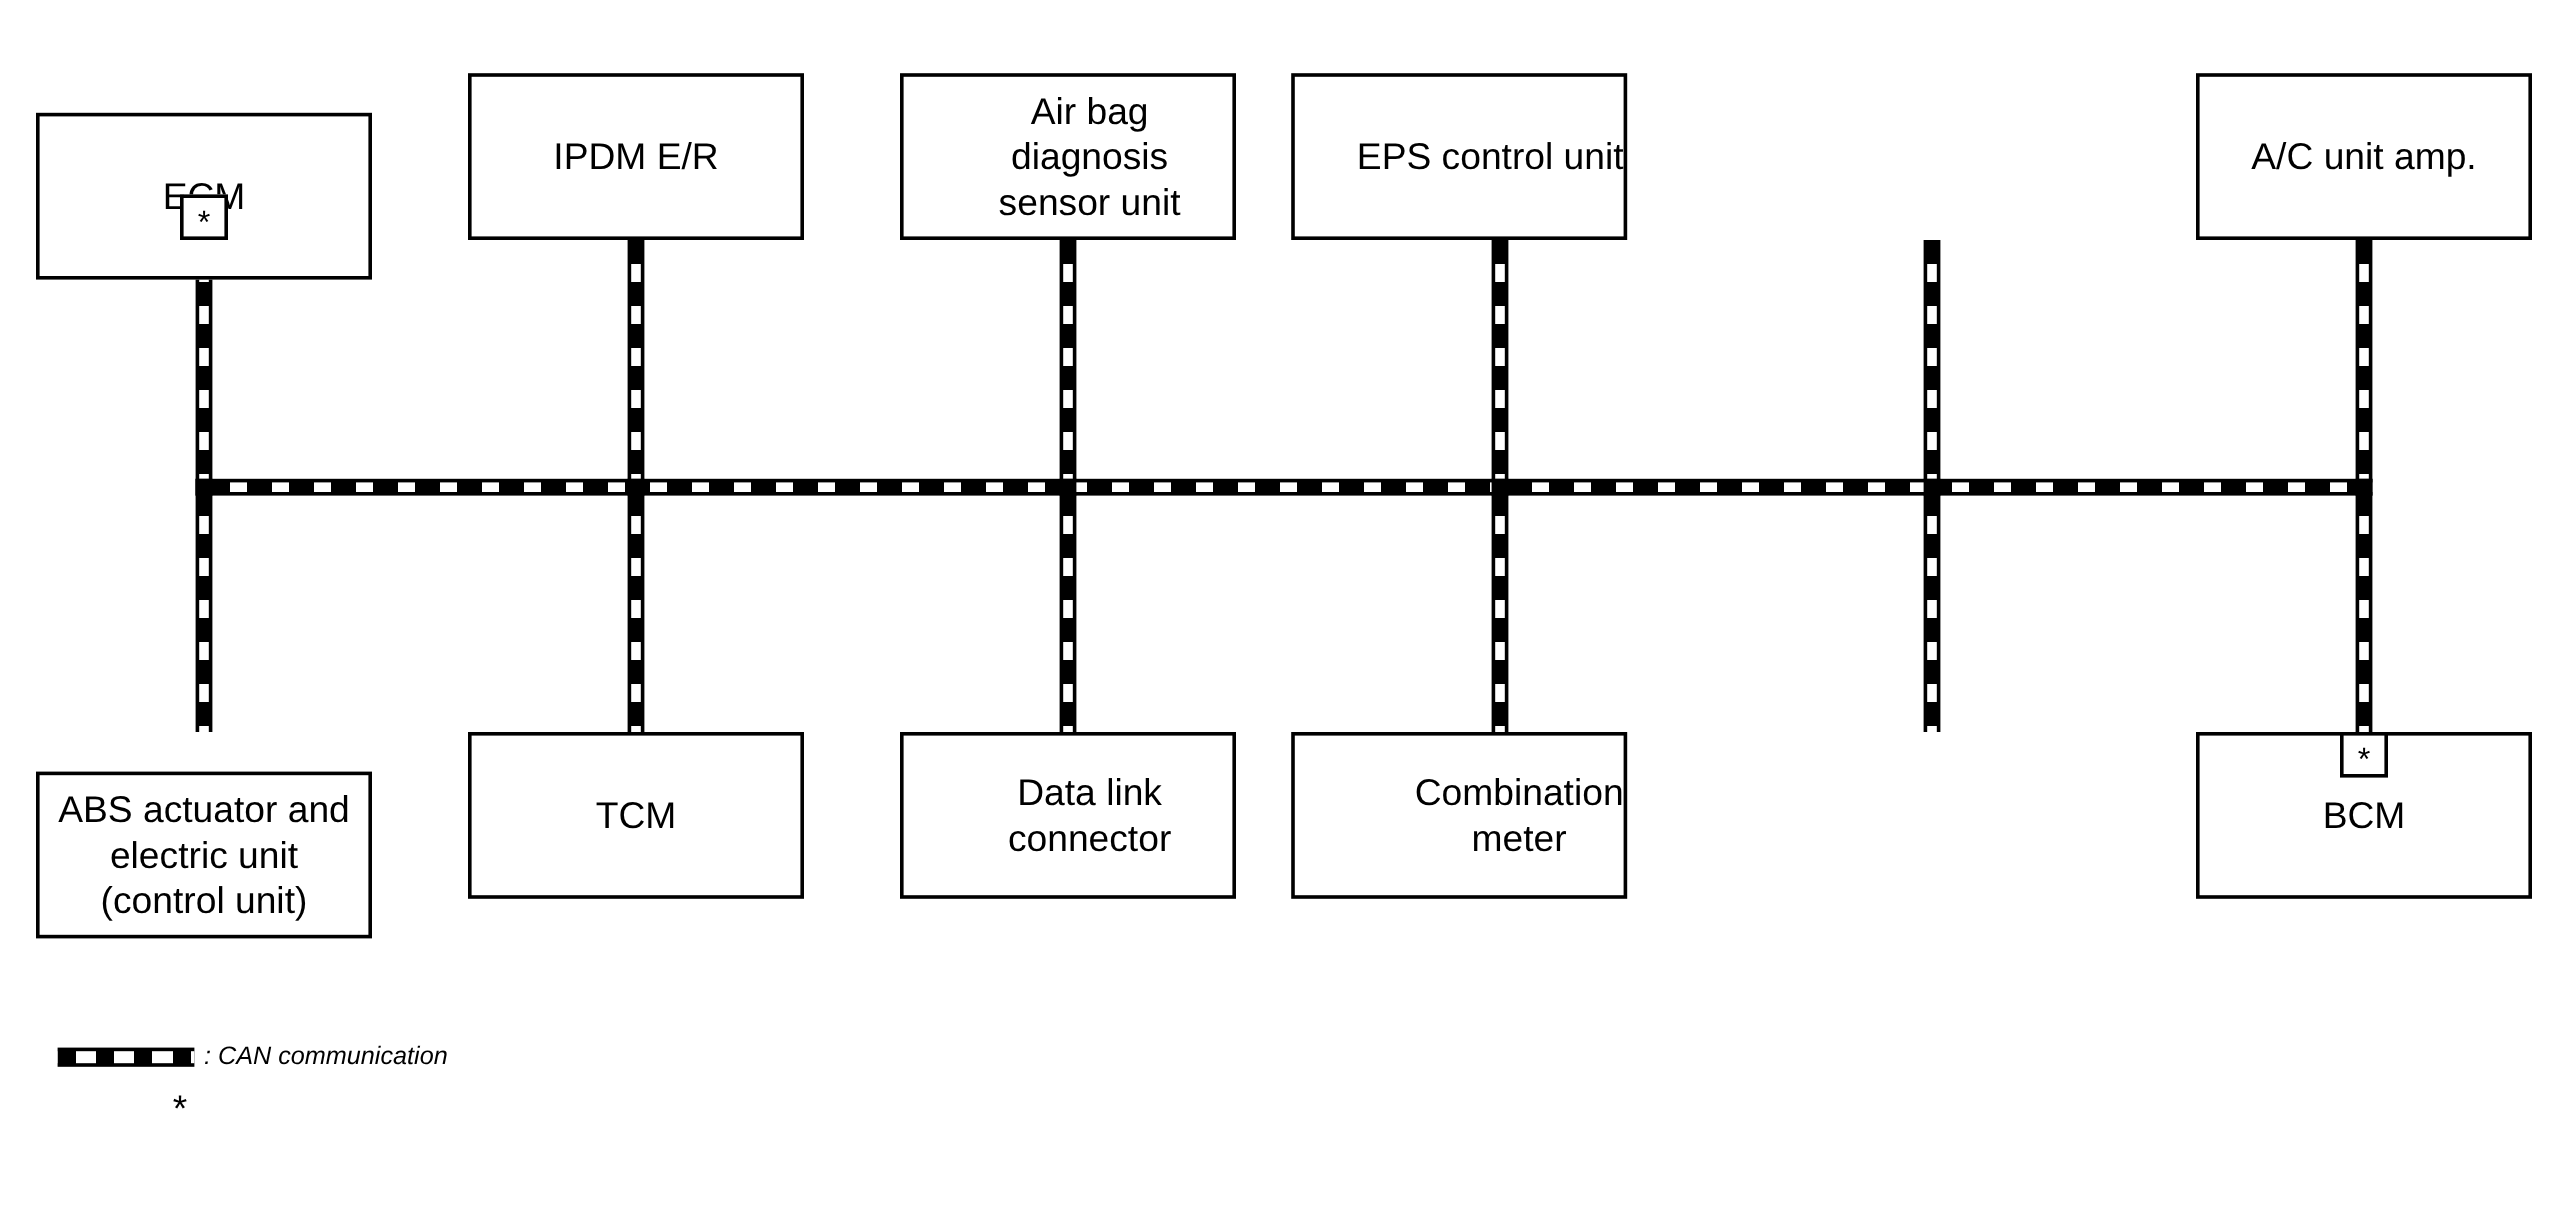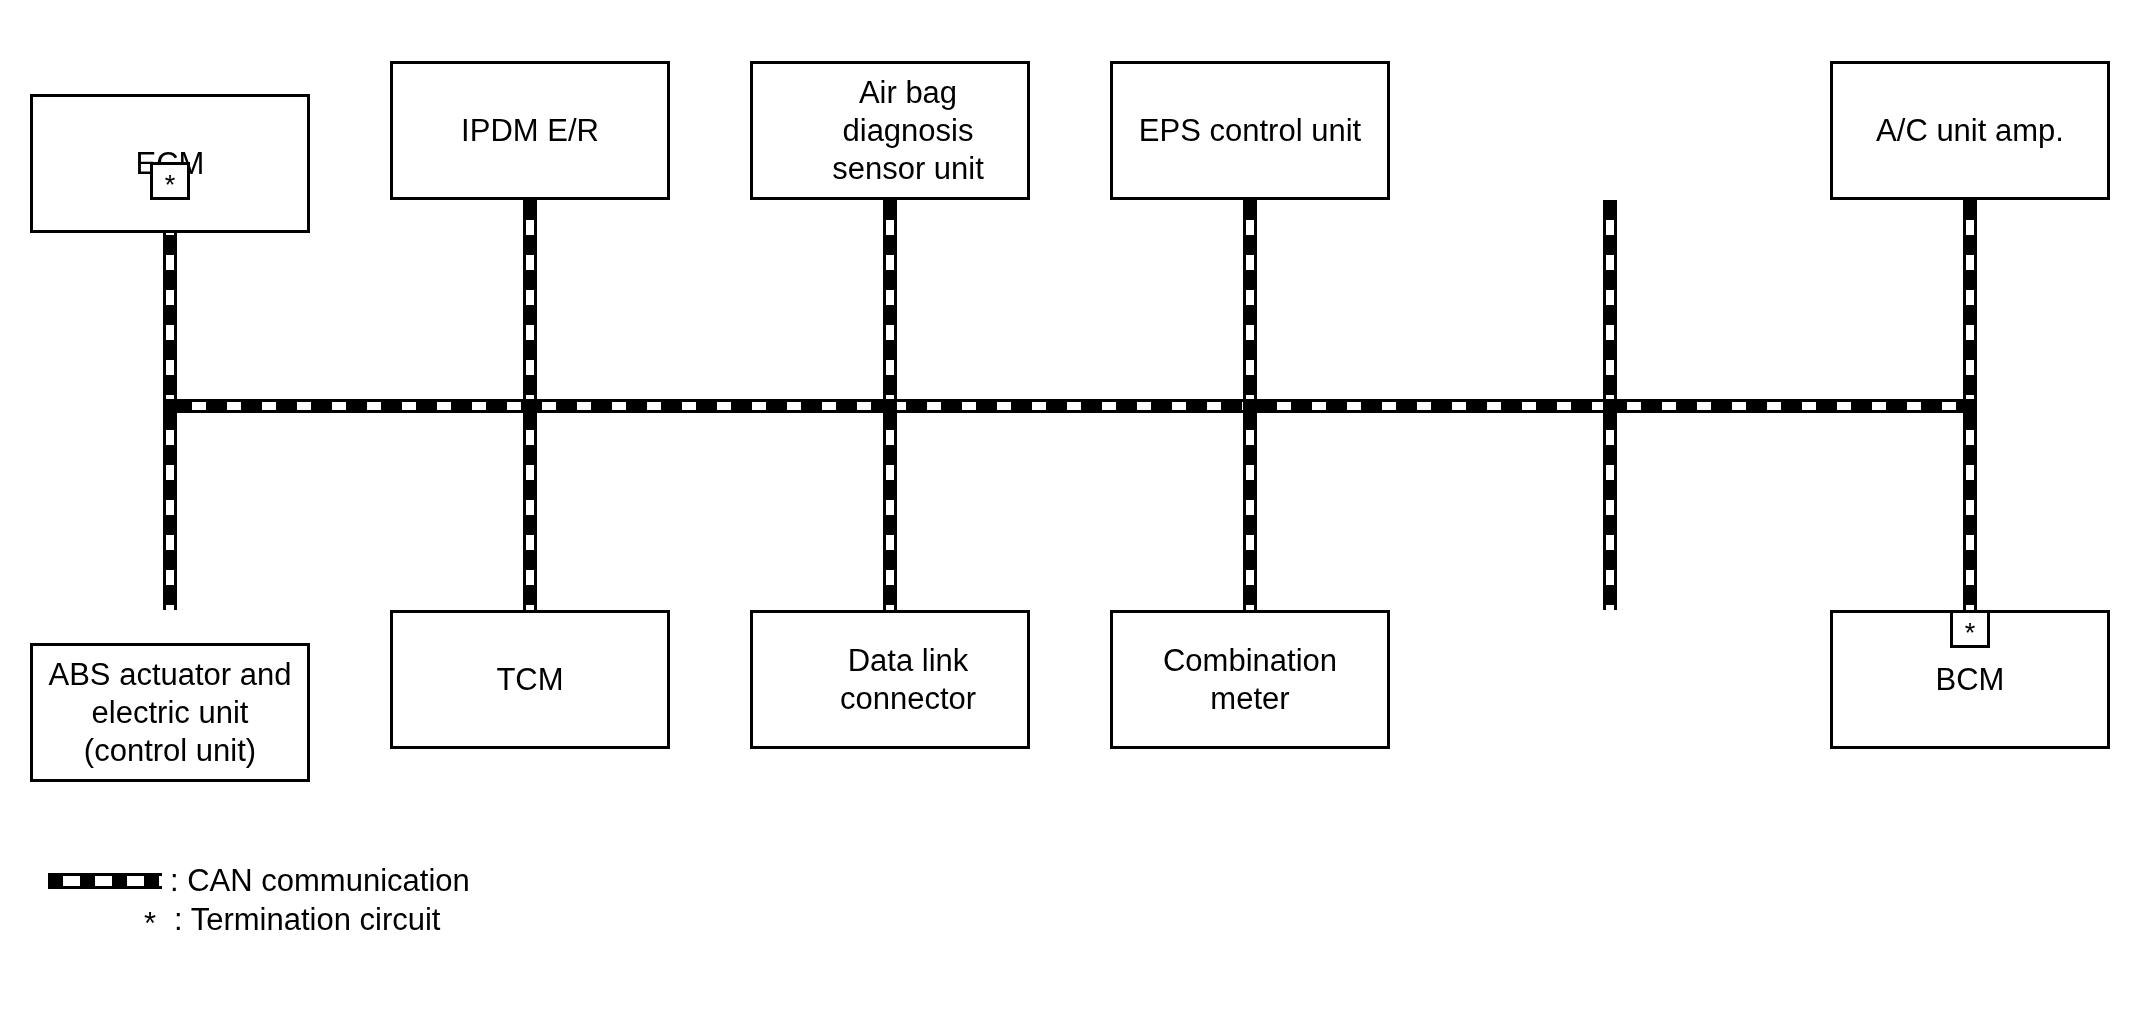--- a/index.html
+++ b/index.html
@@ -33,21 +33,21 @@
     font-size: 31px;
     line-height: 38px;
     text-align: center;
     white-space: pre-line;
   }
   .row-top    { top: 61px; }
   .row-bottom { top: 610px; }
   .col-1 { left: 30px; margin-top: 33px; }
   .col-2 { left: 390px; }
   .col-3 { left: 750px; padding-left: 36px; }
-  .col-4 { left: 1110px; }
+  .col-4 { left: 1076px; justify-content: flex-end; }
   .col-5 { left: 1470px; }
   .col-6 { left: 1830px; }
 
   
   .vline {
     position: absolute;
     top: 200px;
     height: 410px;
     width: 14px;
     background: #000;
@@ -126,23 +126,24 @@
     content: "";
     position: absolute;
     top: 3px;
     bottom: 3px;
     left: 0;
     right: 0;
     background: repeating-linear-gradient(90deg, transparent 0 15px, #fff 15px 32px);
   }
   .legend-text {
     position: absolute;
-    font-size: 31px;
+    font-size: 21px;
     line-height: 40px;
     white-space: pre;
+    font-style: italic;
   }
   .legend-can-label  { left: 170px; top: 861px; }
   .legend-term-label { left: 174px; top: 900px; }
   .legend-asterisk {
     position: absolute;
     left: 138px;
     top: 900px;
     width: 24px;
     text-align: center;
     font-size: 31px;
@@ -217,15 +218,14 @@
   </div>
   <div class="term-box term-bcm">
     <span>*</span>
   </div>
 
   <div class="legend-swatch"></div>
   <div class="legend-text legend-can-label">: CAN communication</div>
   <div class="legend-asterisk">
     <span>*</span>
   </div>
-  <div class="legend-text legend-term-label">: Termination circuit</div>
 
 </div>
 
 </body></html>

